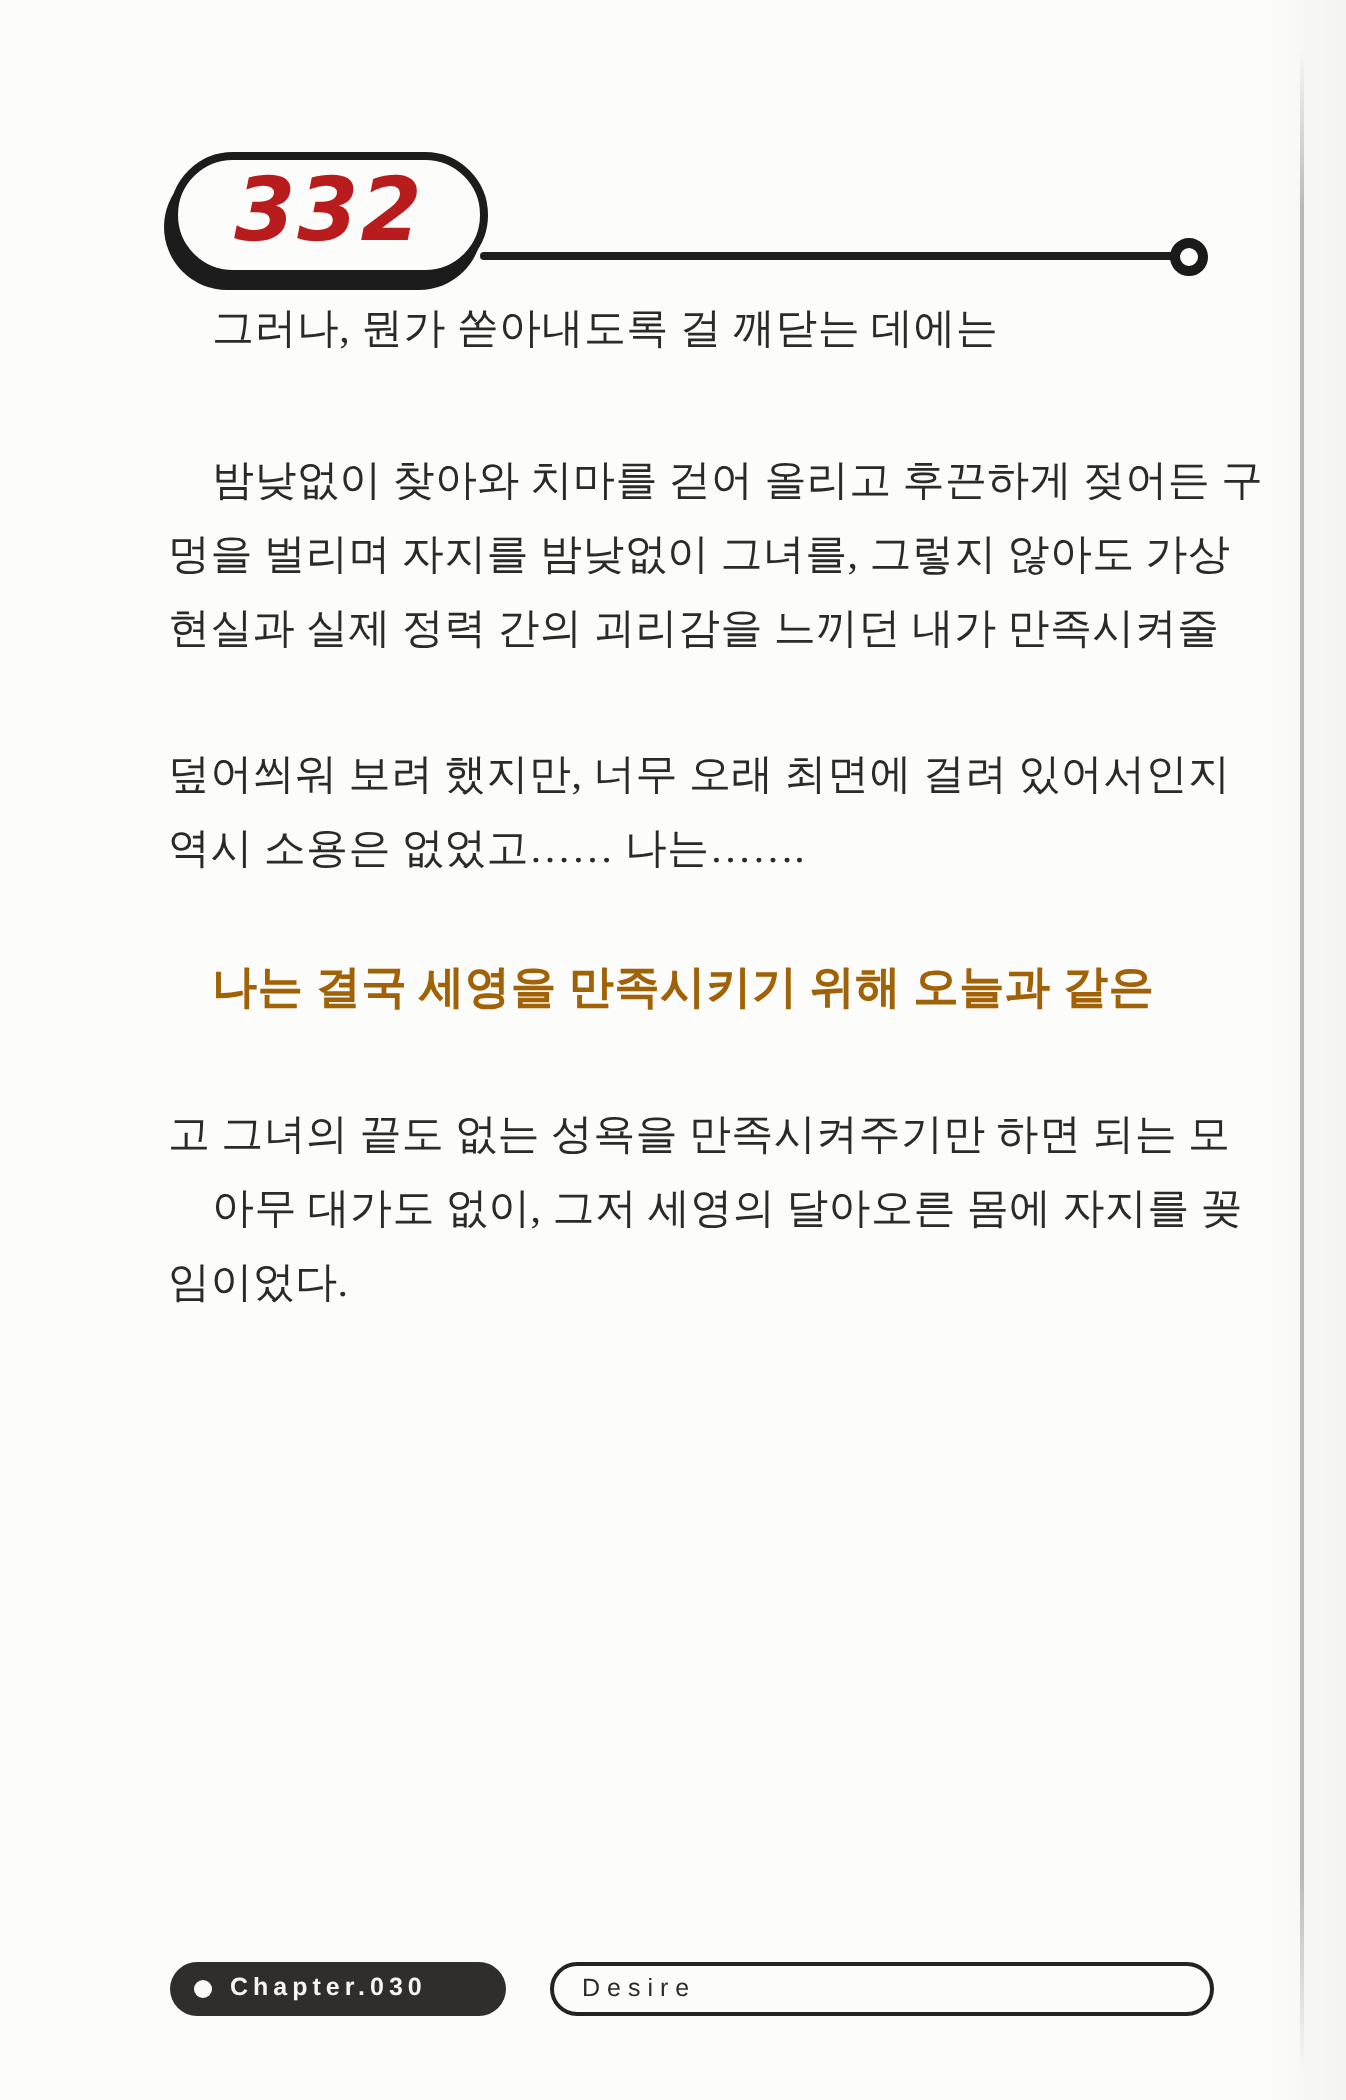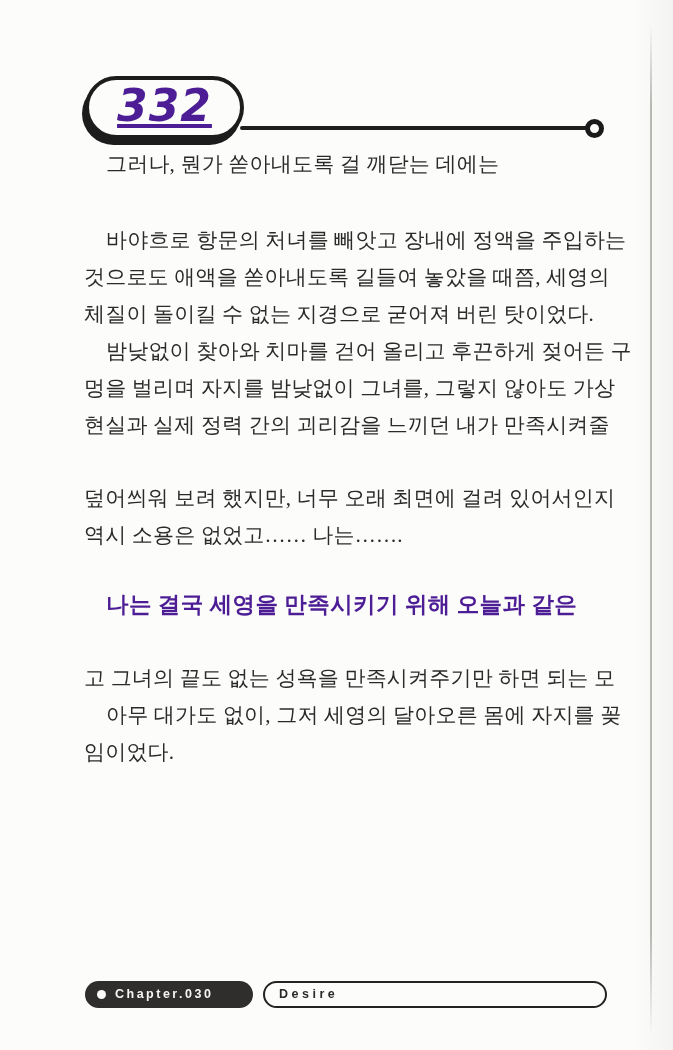--- a/index.html
+++ b/index.html
@@ -21,22 +21,22 @@
 
   
   .page-badge{
     position:absolute;left:85px;top:76px;width:151px;height:55px;
     background:#fcfcfa;border:4px solid #1c1c1c;border-radius:32px;
     box-shadow:-3px 6px 0 0 #1c1c1c;
     display:flex;align-items:center;justify-content:center;
   }
   .page-number{
     font-family:"DejaVu Sans","Liberation Sans",sans-serif;
-    font-style:italic;font-weight:800;font-size:44px;color:#4c1d95;
-    letter-spacing:1px;transform:translateY(-2px);text-decoration:underline;
+    font-style:italic;font-weight:800;font-size:44px;color:#b91c1c;
+    letter-spacing:1px;transform:translateY(-2px);
   }
   .header-rule{
     position:absolute;left:240px;top:126px;width:349px;height:4px;
     background:#1e1e1e;border-radius:2px;
   }
   .header-ring{
     position:absolute;left:585px;top:119px;width:9px;height:9px;
     background:#fcfcfa;border:5px solid #1a1a1a;border-radius:50%;
   }
 
@@ -45,27 +45,27 @@
     position:absolute;left:84px;top:146px;width:525px;
     color:#2a2a2a;font-size:21px;
   }
   .para{margin:0;}
   .para .line{display:block;line-height:37px;white-space:nowrap;letter-spacing:0.2px;}
   .para .line.indent{padding-left:22px;}
   .para.m-after-1{margin-bottom:39px;}
   .para.m-after-3{margin-bottom:36px;}
   .para.m-after-4{margin-bottom:31px;}
   .para.m-after-5{margin-bottom:35px;}
-  .para.bold{font-weight:700;font-size:22.5px;color:#4c1d95;}
+  .para.bold{font-weight:700;font-size:22.5px;color:#a16207;}
   .para.bold .line{line-height:40px;letter-spacing:0.4px;}
 
   
   .footer{
     position:absolute;left:85px;top:980px;right:66px;height:28px;
-    display:flex;align-items:center;gap:10px;
+    display:flex;align-items:center;gap:22px;
     font-family:"Liberation Sans","DejaVu Sans",sans-serif;
   }
   .chapter-pill{
     background:#302e2c;color:#f5f5f3;border-radius:14px;
     height:27px;width:168px;display:flex;align-items:center;
     padding:0 0 0 12px;box-sizing:border-box;flex:none;
   }
   .chapter-bullet{
     width:9px;height:9px;border-radius:50%;background:#fbfbf9;
     margin-right:9px;flex:none;
@@ -73,46 +73,41 @@
   .chapter-label{
     font-size:12.5px;font-weight:700;letter-spacing:2.5px;
     transform:translateY(-0.5px);
   }
   .title-pill{
     background:#fcfcfa;border:2.5px solid #232323;border-radius:14px;
     height:27px;flex:1;display:flex;align-items:center;
     padding:0 0 0 14px;box-sizing:border-box;
   }
   .title-label{
-    font-size:12.5px;font-weight:700;color:#2a2a2a;letter-spacing:3.5px;
+    font-size:12.5px;font-weight:400;color:#2a2a2a;letter-spacing:3.5px;
   }
 </style>
 </head>
 <body>
 
 <div class="page-edge-line"></div>
 <div class="edge-shade"></div>
 
 <div class="page-badge">
   <span class="page-number">332</span>
 </div>
 <div class="header-rule"></div>
 <div class="header-ring"></div>
 
 <div class="body-text">
 
   <p class="para m-after-1">
     <span class="line indent">그러나, 뭔가 쏟아내도록 걸 깨닫는 데에는</span>
   </p>
 
-  <p class="para">
-    <span class="line indent">바야흐로 항문의 처녀를 빼앗고 장내에 정액을 주입하는</span>
-    <span class="line">것으로도 애액을 쏟아내도록 길들여 놓았을 때쯤, 세영의</span>
-    <span class="line">체질이 돌이킬 수 없는 지경으로 굳어져 버린 탓이었다.</span>
-  </p>
 
   <p class="para m-after-3">
     <span class="line indent">밤낮없이 찾아와 치마를 걷어 올리고 후끈하게 젖어든 구</span>
     <span class="line">멍을 벌리며 자지를 밤낮없이 그녀를, 그렇지 않아도 가상</span>
     <span class="line">현실과 실제 정력 간의 괴리감을 느끼던 내가 만족시켜줄</span>
   </p>
 
   <p class="para m-after-4">
     <span class="line">덮어씌워 보려 했지만, 너무 오래 최면에 걸려 있어서인지</span>
     <span class="line">역시 소용은 없었고…… 나는…….</span>

